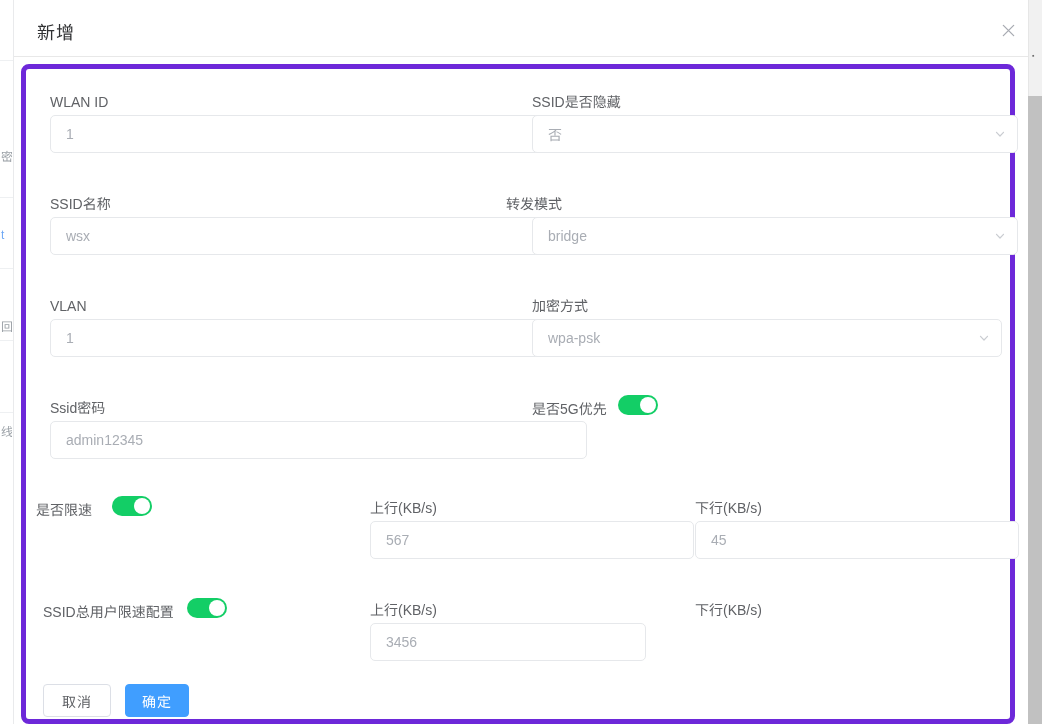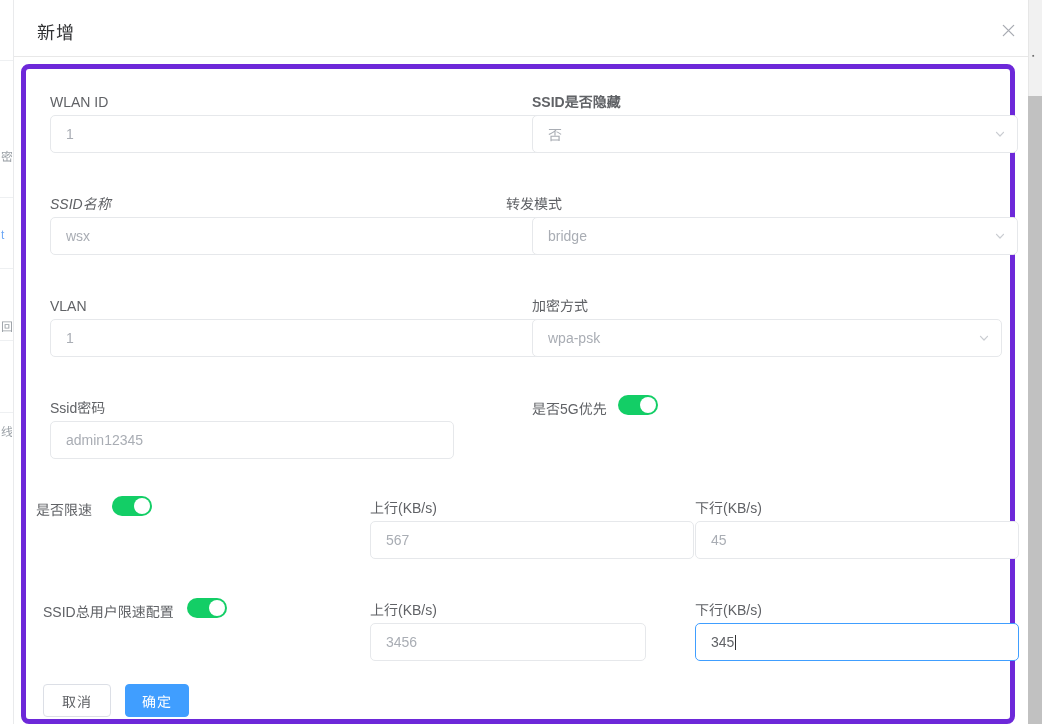--- a/index.html
+++ b/index.html
@@ -271,31 +271,31 @@
 
     <div class="dialog-body">
       <div class="inner-card">
         <div class="form-area">
 
           <div class="lbl" style="left:24px;  top:24px;">WLAN ID</div>
           <div class="fld" style="left:24px;  top:46px; width:495px;">
             <span>1</span>
           </div>
 
-          <div class="lbl" style="left:506px; top:24px;font-weight:bold;">SSID是否隐藏</div>
+          <div class="lbl" style="left:506px; top:24px;">SSID是否隐藏</div>
           <div class="fld select" style="left:506px; top:46px; width:486px;">
             <span>否</span>
             <span class="chev">
               <svg width="12" height="12" viewBox="0 0 12 12">
                   <path d="M2.5 4.3 L6 8 L9.5 4.3" stroke="currentColor" stroke-width="1.2" fill="none" stroke-linecap="round" stroke-linejoin="round"></path>
                 </svg>
             </span>
           </div>
 
-          <div class="lbl" style="left:24px;  top:126px;font-style:italic;">SSID名称</div>
+          <div class="lbl" style="left:24px;  top:126px;">SSID名称</div>
           <div class="fld" style="left:24px;  top:148px; width:495px;">
             <span>wsx</span>
           </div>
 
           <div class="lbl" style="left:480px; top:126px;">转发模式</div>
           <div class="fld select" style="left:506px; top:148px; width:486px;">
             <span>bridge</span>
             <span class="chev">
               <svg width="12" height="12" viewBox="0 0 12 12">
                   <path d="M2.5 4.3 L6 8 L9.5 4.3" stroke="currentColor" stroke-width="1.2" fill="none" stroke-linecap="round" stroke-linejoin="round"></path>
@@ -312,21 +312,21 @@
           <div class="fld select" style="left:506px; top:250px; width:470px;">
             <span>wpa-psk</span>
             <span class="chev">
               <svg width="12" height="12" viewBox="0 0 12 12">
                   <path d="M2.5 4.3 L6 8 L9.5 4.3" stroke="currentColor" stroke-width="1.2" fill="none" stroke-linecap="round" stroke-linejoin="round"></path>
                 </svg>
             </span>
           </div>
 
           <div class="lbl" style="left:24px;  top:330px;">Ssid密码</div>
-          <div class="fld" style="left:24px;  top:352px; width:404px;">
+          <div class="fld" style="left:24px;  top:352px; width:537px;">
             <span>admin12345</span>
           </div>
 
           <div class="lbl" style="left:506px; top:331px;">是否5G优先</div>
           <div class="switch" style="left:592px; top:326px;"></div>
 
           <div class="lbl" style="left:10px;  top:432px;">是否限速</div>
           <div class="switch" style="left:86px; top:427px;"></div>
 
           <div class="lbl" style="left:344px; top:430px;">上行(KB/s)</div>
@@ -341,24 +341,20 @@
 
           <div class="lbl" style="left:17px;  top:534px;">SSID总用户限速配置</div>
           <div class="switch" style="left:161px; top:529px;"></div>
 
           <div class="lbl" style="left:344px; top:532px;">上行(KB/s)</div>
           <div class="fld" style="left:344px; top:554px; width:276px;">
             <span>3456</span>
           </div>
 
           <div class="lbl" style="left:669px; top:532px;">下行(KB/s)</div>
-          <div class="fld focused" style="left:669px; top:554px; width:324px;">
-            <span>345</span>
-              <span class="caret"></span>
-          </div>
 
           <div class="btn btn-default" style="left:17px; top:615px; width:68px;">取消</div>
           <div class="btn btn-primary" style="left:99px; top:615px; width:64px;">确定</div>
 
         </div>
       </div>
     </div>
   </div>
 
   <div class="topline"></div>

